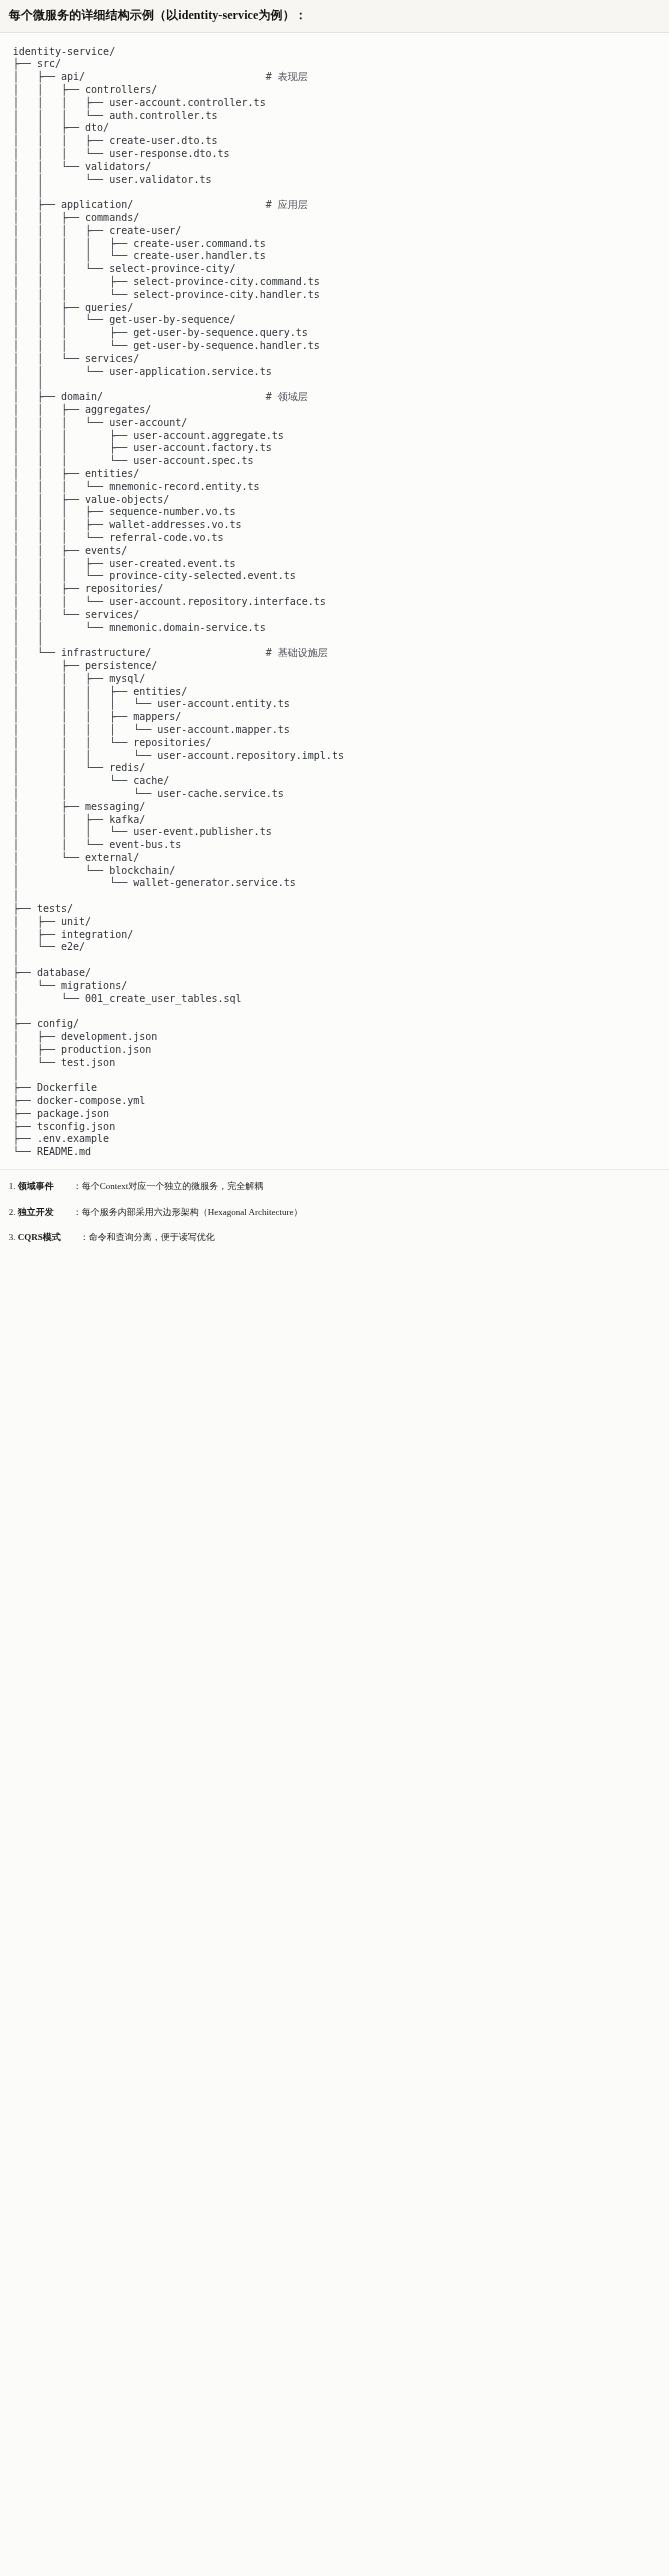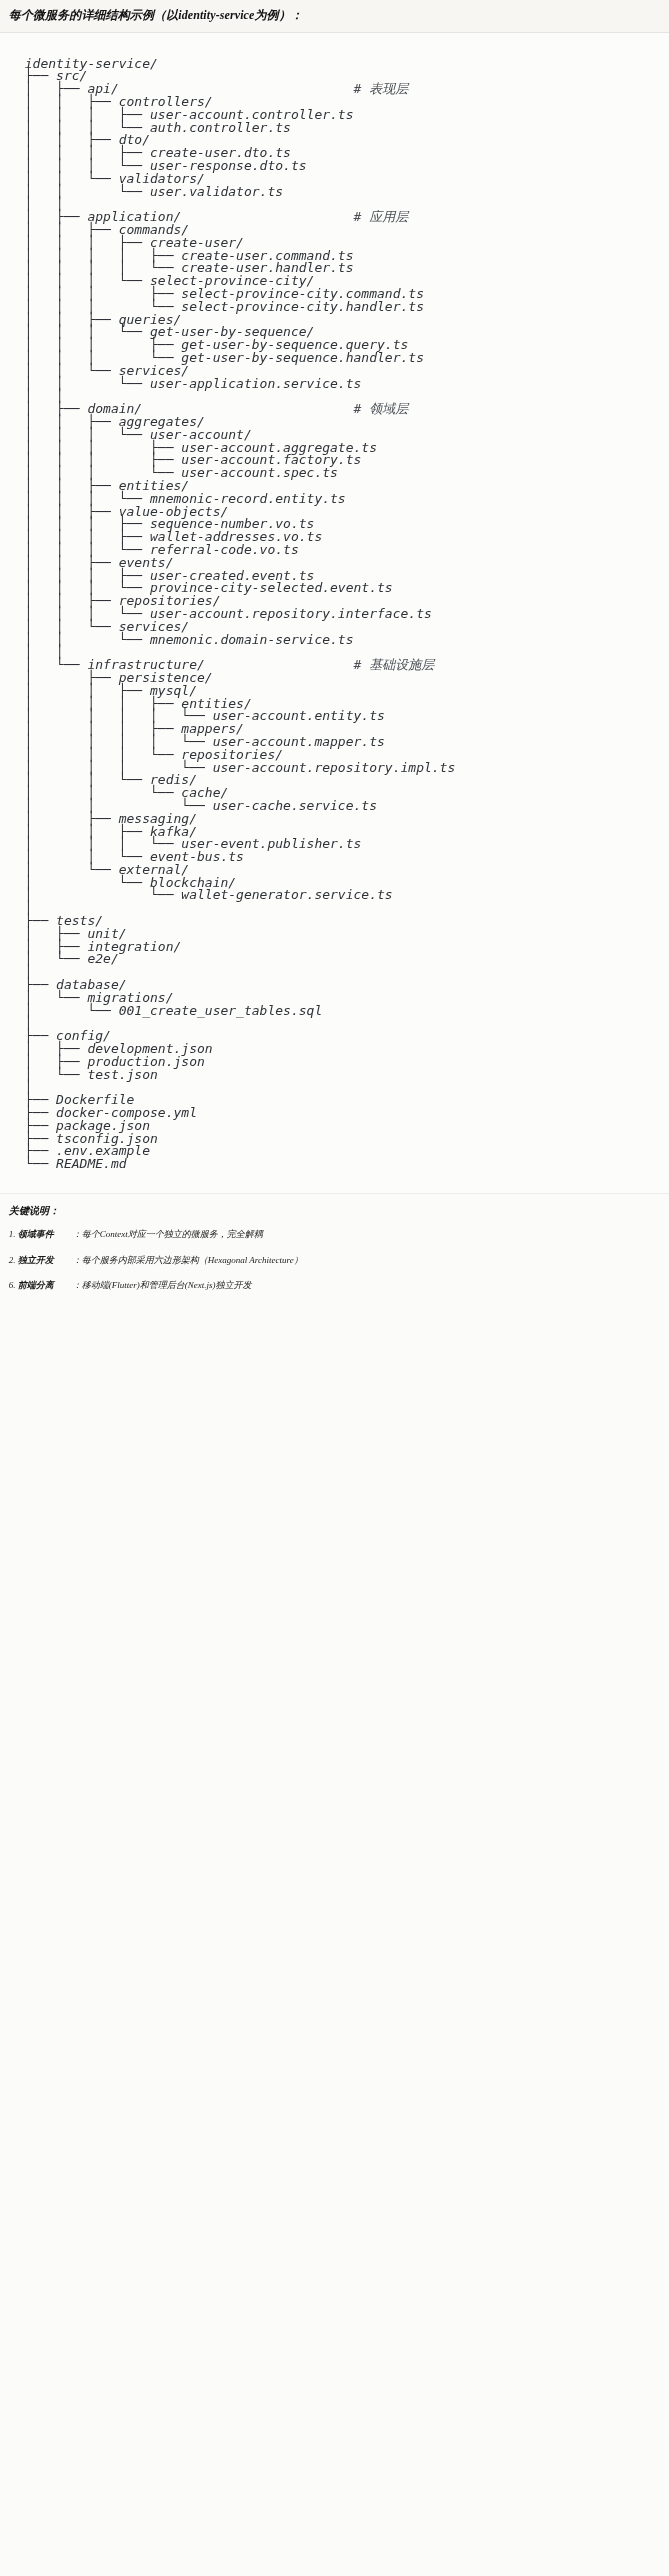--- a/index.html
+++ b/index.html
@@ -10,21 +10,20 @@
   body {
     width: 669px;
     min-height: 2576px;
     font-family: "Liberation Serif", "DejaVu Serif", serif;
     color: #1a1a1a;
     -webkit-font-smoothing: antialiased;
   }
   .page {
     width: 669px;
     box-sizing: border-box;
-    font-style: italic;
   }
 
   
   .title-bar {
     background: #f7f6f3;
     border-bottom: 0.6px solid #e6e4df;
     padding: 7.5px 8.8px 8.8px 8.8px;
     box-sizing: border-box;
   }
   .title-text {
@@ -38,25 +37,25 @@
 
   
   .code-block {
     background: #fcfcfb;
     padding: 8.8px 8.8px 6.3px 8.8px;
     box-sizing: border-box;
     border-bottom: 0.6px solid #efedea;
   }
   .tree {
     font-family: "DejaVu Sans Mono", "Liberation Mono", monospace;
-    font-size: 13px;
+    font-size: 10px;
     line-height: 12.8px;
     white-space: pre;
     color: #2f3338;
-    margin: 16px;
+    margin: 4px;
     letter-spacing: 0px;
     tab-size: 4;
   }
   .tree .ln { display: block; height: 12.8px; }
   .tree .cm { color: #4a4f55; }
 
   
   .keys {
     padding: 10px 8.8px 13.8px 8.8px;
     box-sizing: border-box;
@@ -93,22 +92,21 @@
 
   <div class="title-bar">
     <div class="title-text">每个微服务的详细结构示例（以identity-service为例）：</div>
   </div>
 
   <div class="code-block">
     <pre class="tree"><span class="ln">identity-service/</span><span class="ln">├── src/</span><span class="ln">│   ├── api/                              <span class="cm"># 表现层</span></span><span class="ln">│   │   ├── controllers/</span><span class="ln">│   │   │   ├── user-account.controller.ts</span><span class="ln">│   │   │   └── auth.controller.ts</span><span class="ln">│   │   ├── dto/</span><span class="ln">│   │   │   ├── create-user.dto.ts</span><span class="ln">│   │   │   └── user-response.dto.ts</span><span class="ln">│   │   └── validators/</span><span class="ln">│   │       └── user.validator.ts</span><span class="ln">│   │</span><span class="ln">│   ├── application/                      <span class="cm"># 应用层</span></span><span class="ln">│   │   ├── commands/</span><span class="ln">│   │   │   ├── create-user/</span><span class="ln">│   │   │   │   ├── create-user.command.ts</span><span class="ln">│   │   │   │   └── create-user.handler.ts</span><span class="ln">│   │   │   └── select-province-city/</span><span class="ln">│   │   │       ├── select-province-city.command.ts</span><span class="ln">│   │   │       └── select-province-city.handler.ts</span><span class="ln">│   │   ├── queries/</span><span class="ln">│   │   │   └── get-user-by-sequence/</span><span class="ln">│   │   │       ├── get-user-by-sequence.query.ts</span><span class="ln">│   │   │       └── get-user-by-sequence.handler.ts</span><span class="ln">│   │   └── services/</span><span class="ln">│   │       └── user-application.service.ts</span><span class="ln">│   │</span><span class="ln">│   ├── domain/                           <span class="cm"># 领域层</span></span><span class="ln">│   │   ├── aggregates/</span><span class="ln">│   │   │   └── user-account/</span><span class="ln">│   │   │       ├── user-account.aggregate.ts</span><span class="ln">│   │   │       ├── user-account.factory.ts</span><span class="ln">│   │   │       └── user-account.spec.ts</span><span class="ln">│   │   ├── entities/</span><span class="ln">│   │   │   └── mnemonic-record.entity.ts</span><span class="ln">│   │   ├── value-objects/</span><span class="ln">│   │   │   ├── sequence-number.vo.ts</span><span class="ln">│   │   │   ├── wallet-addresses.vo.ts</span><span class="ln">│   │   │   └── referral-code.vo.ts</span><span class="ln">│   │   ├── events/</span><span class="ln">│   │   │   ├── user-created.event.ts</span><span class="ln">│   │   │   └── province-city-selected.event.ts</span><span class="ln">│   │   ├── repositories/</span><span class="ln">│   │   │   └── user-account.repository.interface.ts</span><span class="ln">│   │   └── services/</span><span class="ln">│   │       └── mnemonic.domain-service.ts</span><span class="ln">│   │</span><span class="ln">│   └── infrastructure/                   <span class="cm"># 基础设施层</span></span><span class="ln">│       ├── persistence/</span><span class="ln">│       │   ├── mysql/</span><span class="ln">│       │   │   ├── entities/</span><span class="ln">│       │   │   │   └── user-account.entity.ts</span><span class="ln">│       │   │   ├── mappers/</span><span class="ln">│       │   │   │   └── user-account.mapper.ts</span><span class="ln">│       │   │   └── repositories/</span><span class="ln">│       │   │       └── user-account.repository.impl.ts</span><span class="ln">│       │   └── redis/</span><span class="ln">│       │       └── cache/</span><span class="ln">│       │           └── user-cache.service.ts</span><span class="ln">│       ├── messaging/</span><span class="ln">│       │   ├── kafka/</span><span class="ln">│       │   │   └── user-event.publisher.ts</span><span class="ln">│       │   └── event-bus.ts</span><span class="ln">│       └── external/</span><span class="ln">│           └── blockchain/</span><span class="ln">│               └── wallet-generator.service.ts</span><span class="ln">│</span><span class="ln">├── tests/</span><span class="ln">│   ├── unit/</span><span class="ln">│   ├── integration/</span><span class="ln">│   └── e2e/</span><span class="ln">│</span><span class="ln">├── database/</span><span class="ln">│   └── migrations/</span><span class="ln">│       └── 001_create_user_tables.sql</span><span class="ln">│</span><span class="ln">├── config/</span><span class="ln">│   ├── development.json</span><span class="ln">│   ├── production.json</span><span class="ln">│   └── test.json</span><span class="ln">│</span><span class="ln">├── Dockerfile</span><span class="ln">├── docker-compose.yml</span><span class="ln">├── package.json</span><span class="ln">├── tsconfig.json</span><span class="ln">├── .env.example</span><span class="ln">└── README.md</span></pre>
   </div>
 
   <div class="keys">
-    <div class="keys-heading">关键说明：</div>
     <div id="key-list">
         <div class="key-item"><span class="key-num">1. </span><span class="key-term">领域事件</span><span class="key-desc">：每个Context对应一个独立的微服务，完全解耦</span></div>
         <div class="key-item"><span class="key-num">2. </span><span class="key-term">独立开发</span><span class="key-desc">：每个服务内部采用六边形架构（Hexagonal Architecture）</span></div>
-        <div class="key-item"><span class="key-num">6. </span><span class="key-term">前端分离</span><span class="key-desc">：移动端(Flutter)和管理后台(Next.js)独立开发</span></div>
+        <div class="key-item"><span class="key-num">3. </span><span class="key-term">CQRS模式</span><span class="key-desc">：命令和查询分离，便于读写优化</span></div>
       </div>
   </div>
 
 </div>
 
 
 </body></html>

